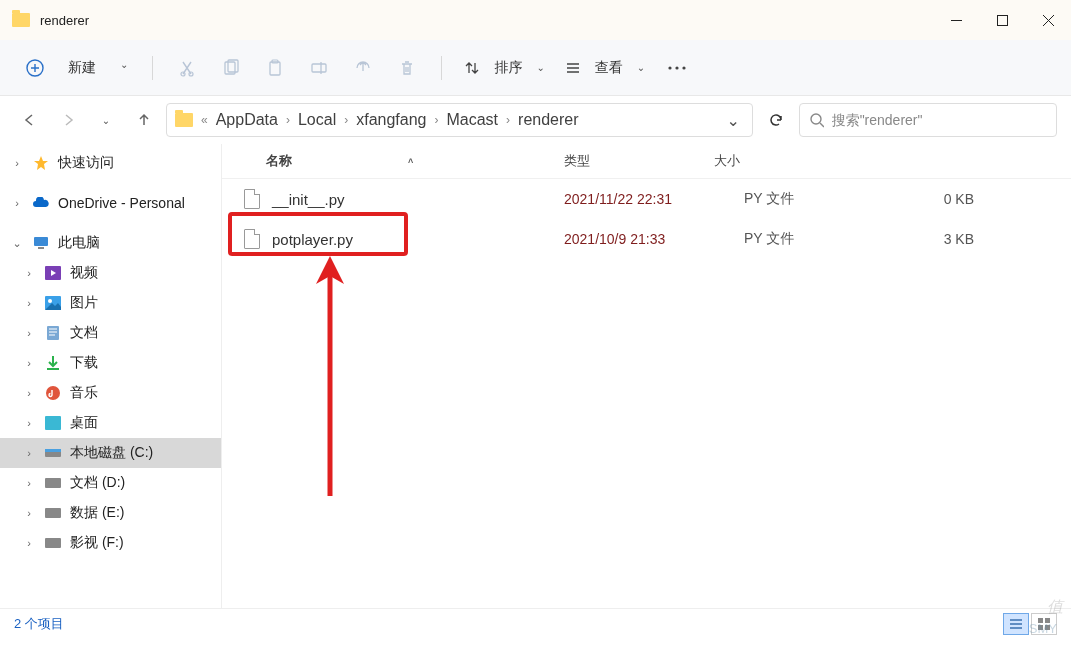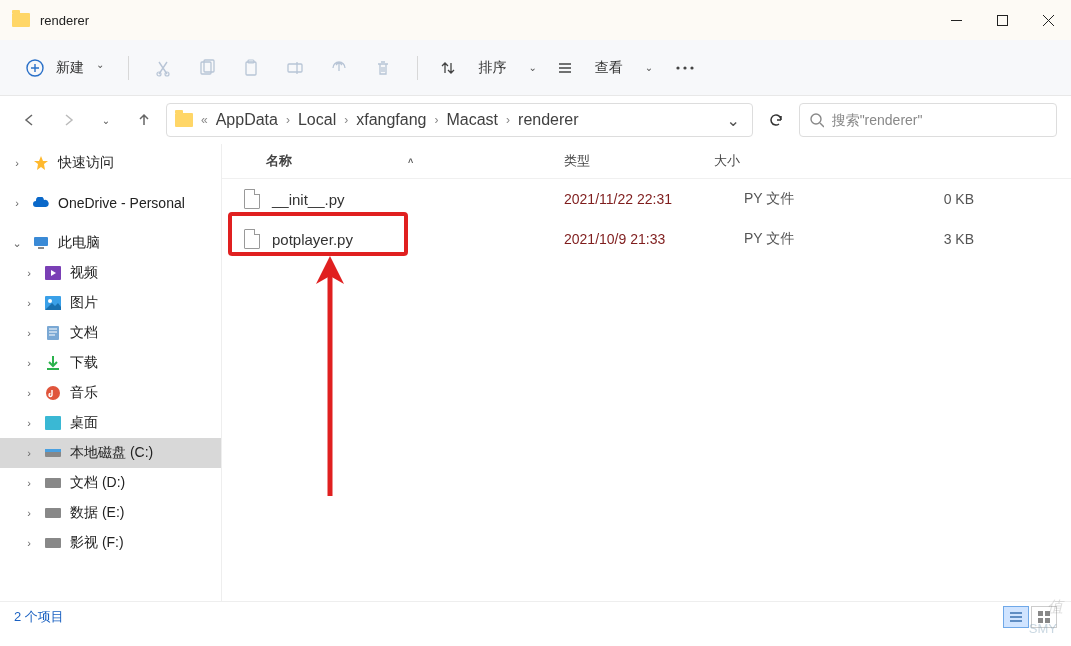--- a/index.html
+++ b/index.html
@@ -8,25 +8,25 @@
 
 .titlebar { height: 40px; display: flex; align-items: center; padding: 0 0 0 12px; background: #fdfaf5; }
 .titlebar .folder-ico { width: 18px; height: 14px; background: #ffd667; border-radius: 1px; position: relative; margin-right: 10px; display: inline-block; }
 .titlebar .folder-ico::before { content: ""; position: absolute; top: -3px; left: 0; width: 8px; height: 3px; background: #ffd667; border-radius: 1px 1px 0 0; }
 .titlebar .title { font-size: 13px; color: #222; }
 .winctrl { margin-left: auto; display: flex; }
 .winctrl .btn { width: 46px; height: 32px; display: flex; align-items: center; justify-content: center; color: #222; }
 
 
 .toolbar { height: 56px; background: #f7f8fa; display: flex; align-items: center; padding: 0 16px; gap: 4px; border-bottom: 1px solid #e8e8e8; }
-.new-btn { display: flex; gap: 12px; padding: 6px 10px; border-radius: 4px; color: #333; font-size: 14px; }
+.new-btn { display: flex; gap: 24px; padding: 6px 10px; border-radius: 4px; color: #333; font-size: 14px; }
 .sep { width: 1px; height: 24px; background: #d8d8d8; margin: 0 10px; }
 .tool-ico { width: 40px; height: 40px; display: flex; align-items: center; justify-content: center; color: #4a6fa0; border-radius: 4px; }
 .tool-ico.disabled { color: #b8c5d6; }
-.tool-text-btn { display: flex; align-items: center; gap: 22px; padding: 6px 8px; font-size: 14px; color: #333; border-radius: 4px; }
+.tool-text-btn { display: flex; align-items: center; gap: 14px; padding: 6px 8px; font-size: 14px; color: #333; border-radius: 4px; }
 .chev { font-size: 10px; color: #555; }
 
 
 .navrow { height: 48px; display: flex; align-items: center; padding: 0 14px; gap: 6px; }
 .nav-arrow { width: 32px; height: 32px; display: flex; align-items: center; justify-content: center; color: #666; border-radius: 4px; }
 .nav-arrow.disabled { color: #bbb; }
 .addrbar { flex: 1; height: 34px; border: 1px solid #ddd; border-radius: 4px; display: flex; align-items: center; padding: 0 6px; gap: 4px; }
 .addrbar .folder-ico { width: 18px; height: 14px; background: #ffd667; border-radius: 1px; position: relative; margin: 0 4px 0 2px; }
 .addrbar .folder-ico::before { content: ""; position: absolute; top: -3px; left: 0; width: 8px; height: 3px; background: #ffd667; border-radius: 1px 1px 0 0; }
 .addrbar .crumb { font-size: 16px; color: #404040; padding: 2px 4px; border-radius: 3px; }
@@ -60,21 +60,21 @@
 .filerow .file-ico::before { content: ""; position: absolute; right: -1px; top: -1px; width: 5px; height: 5px; background: #fff; border-left: 1px solid #999; border-bottom: 1px solid #999; }
 .filerow .fname { width: 292px; }
 .filerow .fdate { width: 180px; color: #7f1d1d; font-size: 14px; }
 .filerow .ftype { width: 150px; color: #555; font-size: 14px; }
 .filerow .fsize { width: 100px; color: #555; text-align: right; padding-right: 20px; font-size: 14px; }
 
 .highlight-box { position: absolute; border: 4px solid #e02020; border-radius: 4px; pointer-events: none; }
 .annot-arrow { position: absolute; pointer-events: none; }
 
 
-.statusbar { position: absolute; bottom: 15px; left: 0; right: 0; height: 30px; display: flex; align-items: center; padding: 0 14px; font-size: 13px; color: #1a61c2; border-top: 1px solid #eee; background: #fff; }
+.statusbar { position: absolute; bottom: 8px; left: 0; right: 0; height: 30px; display: flex; align-items: center; padding: 0 14px; font-size: 13px; color: #1a61c2; border-top: 1px solid #eee; background: #fff; }
 .statusbar .view-toggles { margin-left: auto; display: flex; gap: 2px; }
 .statusbar .vt { width: 26px; height: 22px; border: 1px solid #ccc; display: flex; align-items: center; justify-content: center; color: #555; }
 .statusbar .vt.active { background: #d0e4ff; border-color: #6fa8e8; }
 
 .watermark { position: absolute; right: 8px; bottom: 28px; font-size: 16px; color: rgba(120,120,120,0.25); font-style: italic; pointer-events: none; }
 .watermark2 { position: absolute; right: 14px; bottom: 10px; font-size: 13px; color: rgba(100,140,170,0.35); pointer-events: none; }
 
 svg { display: block; }
 </style>
 </head>

